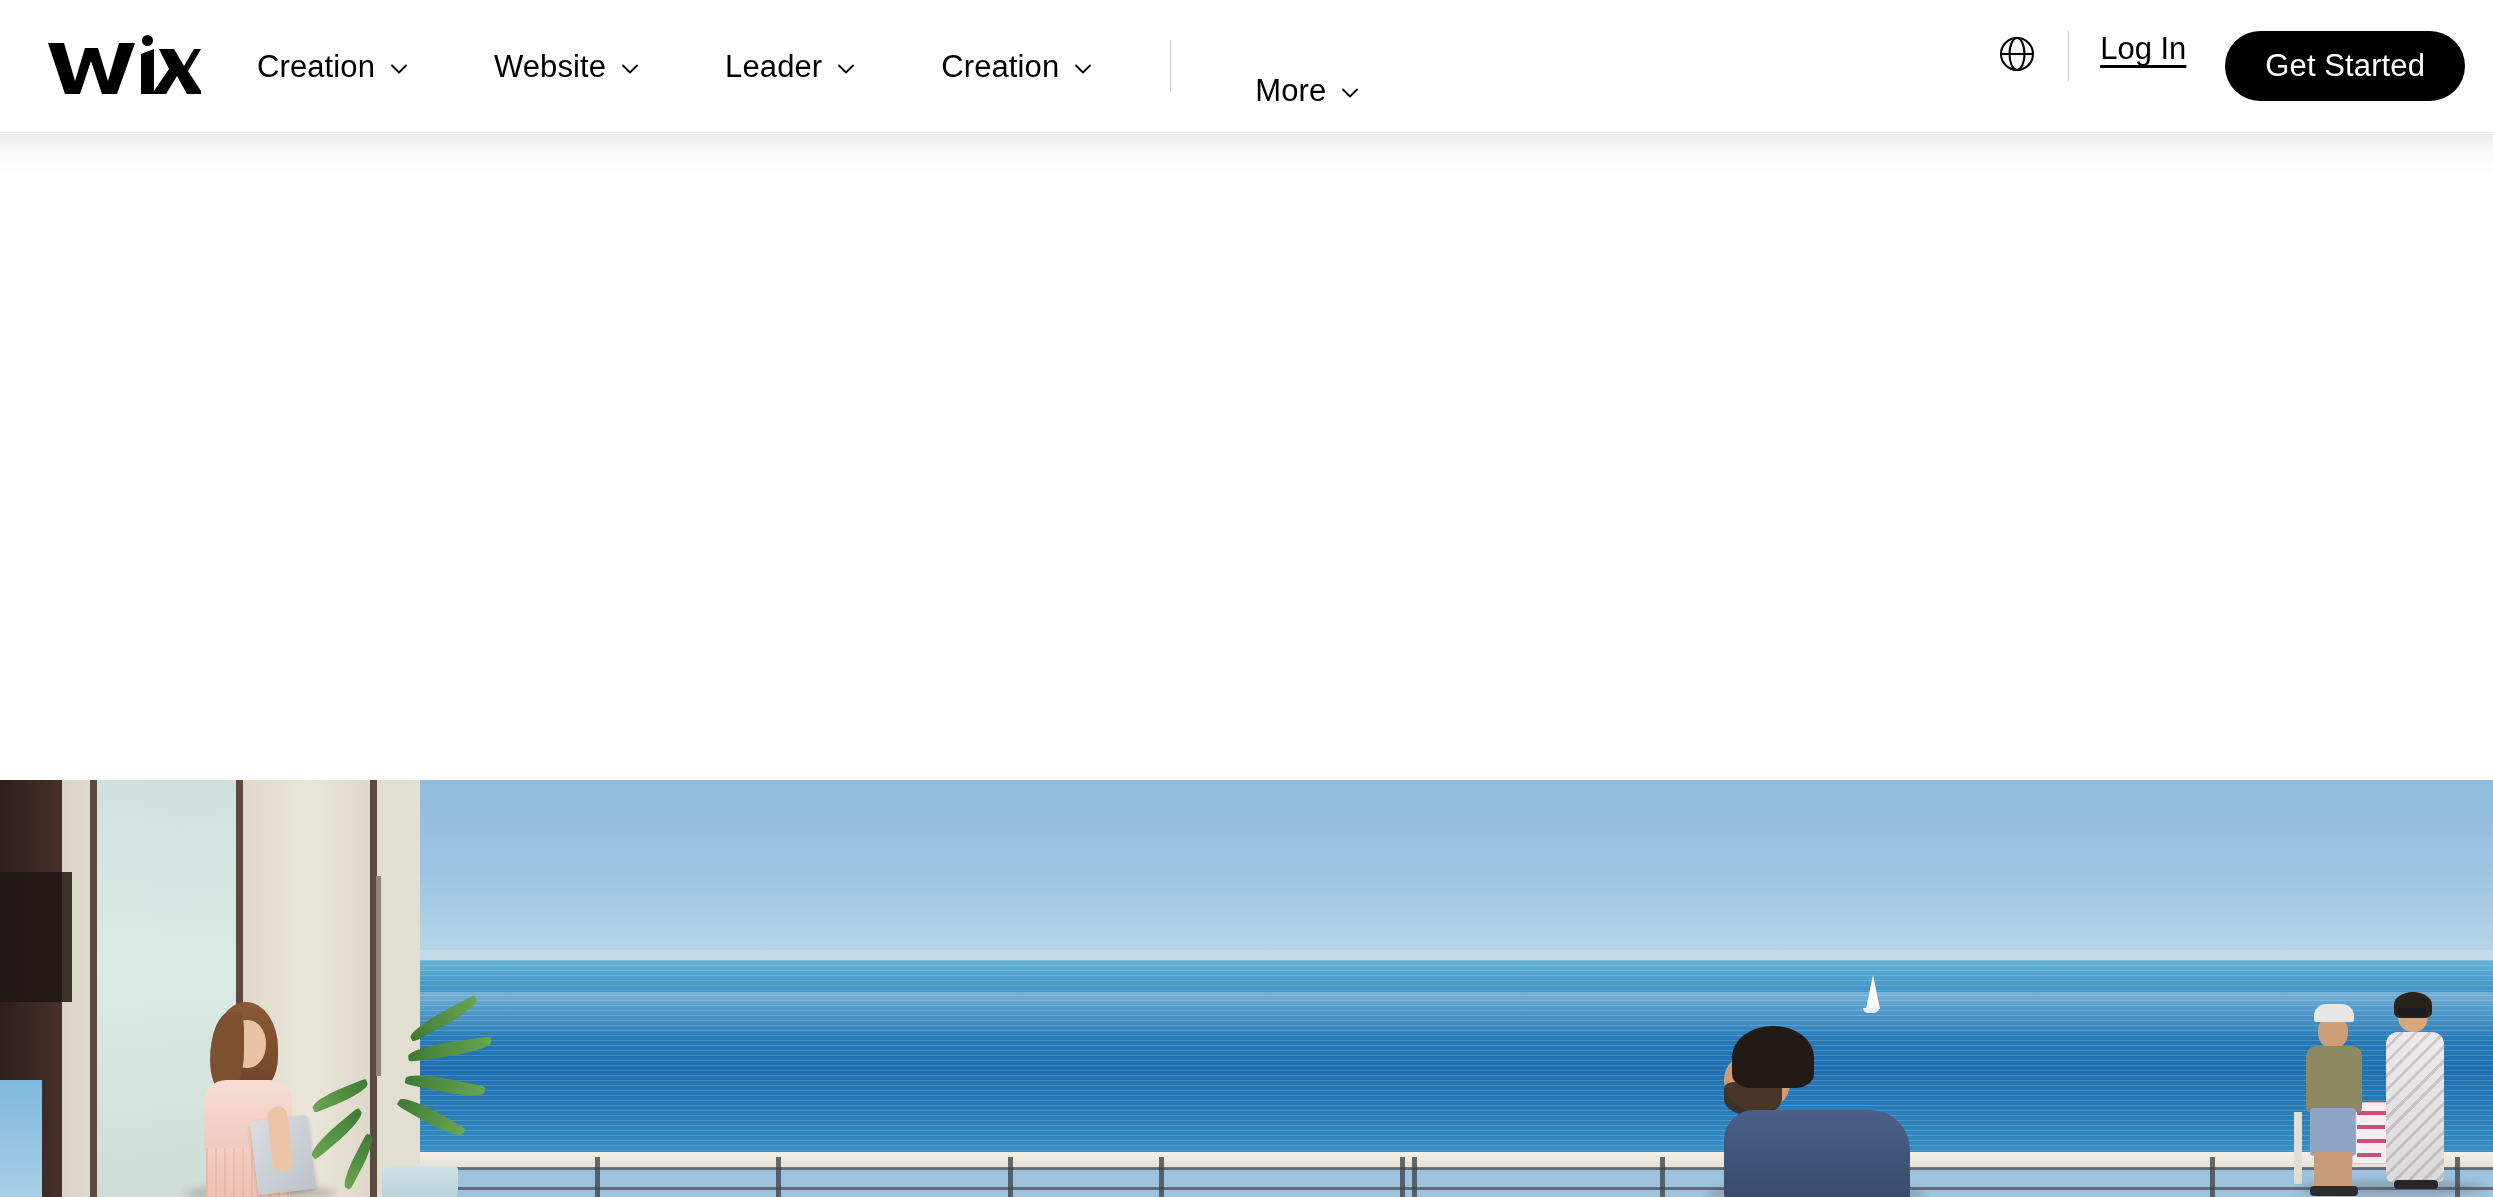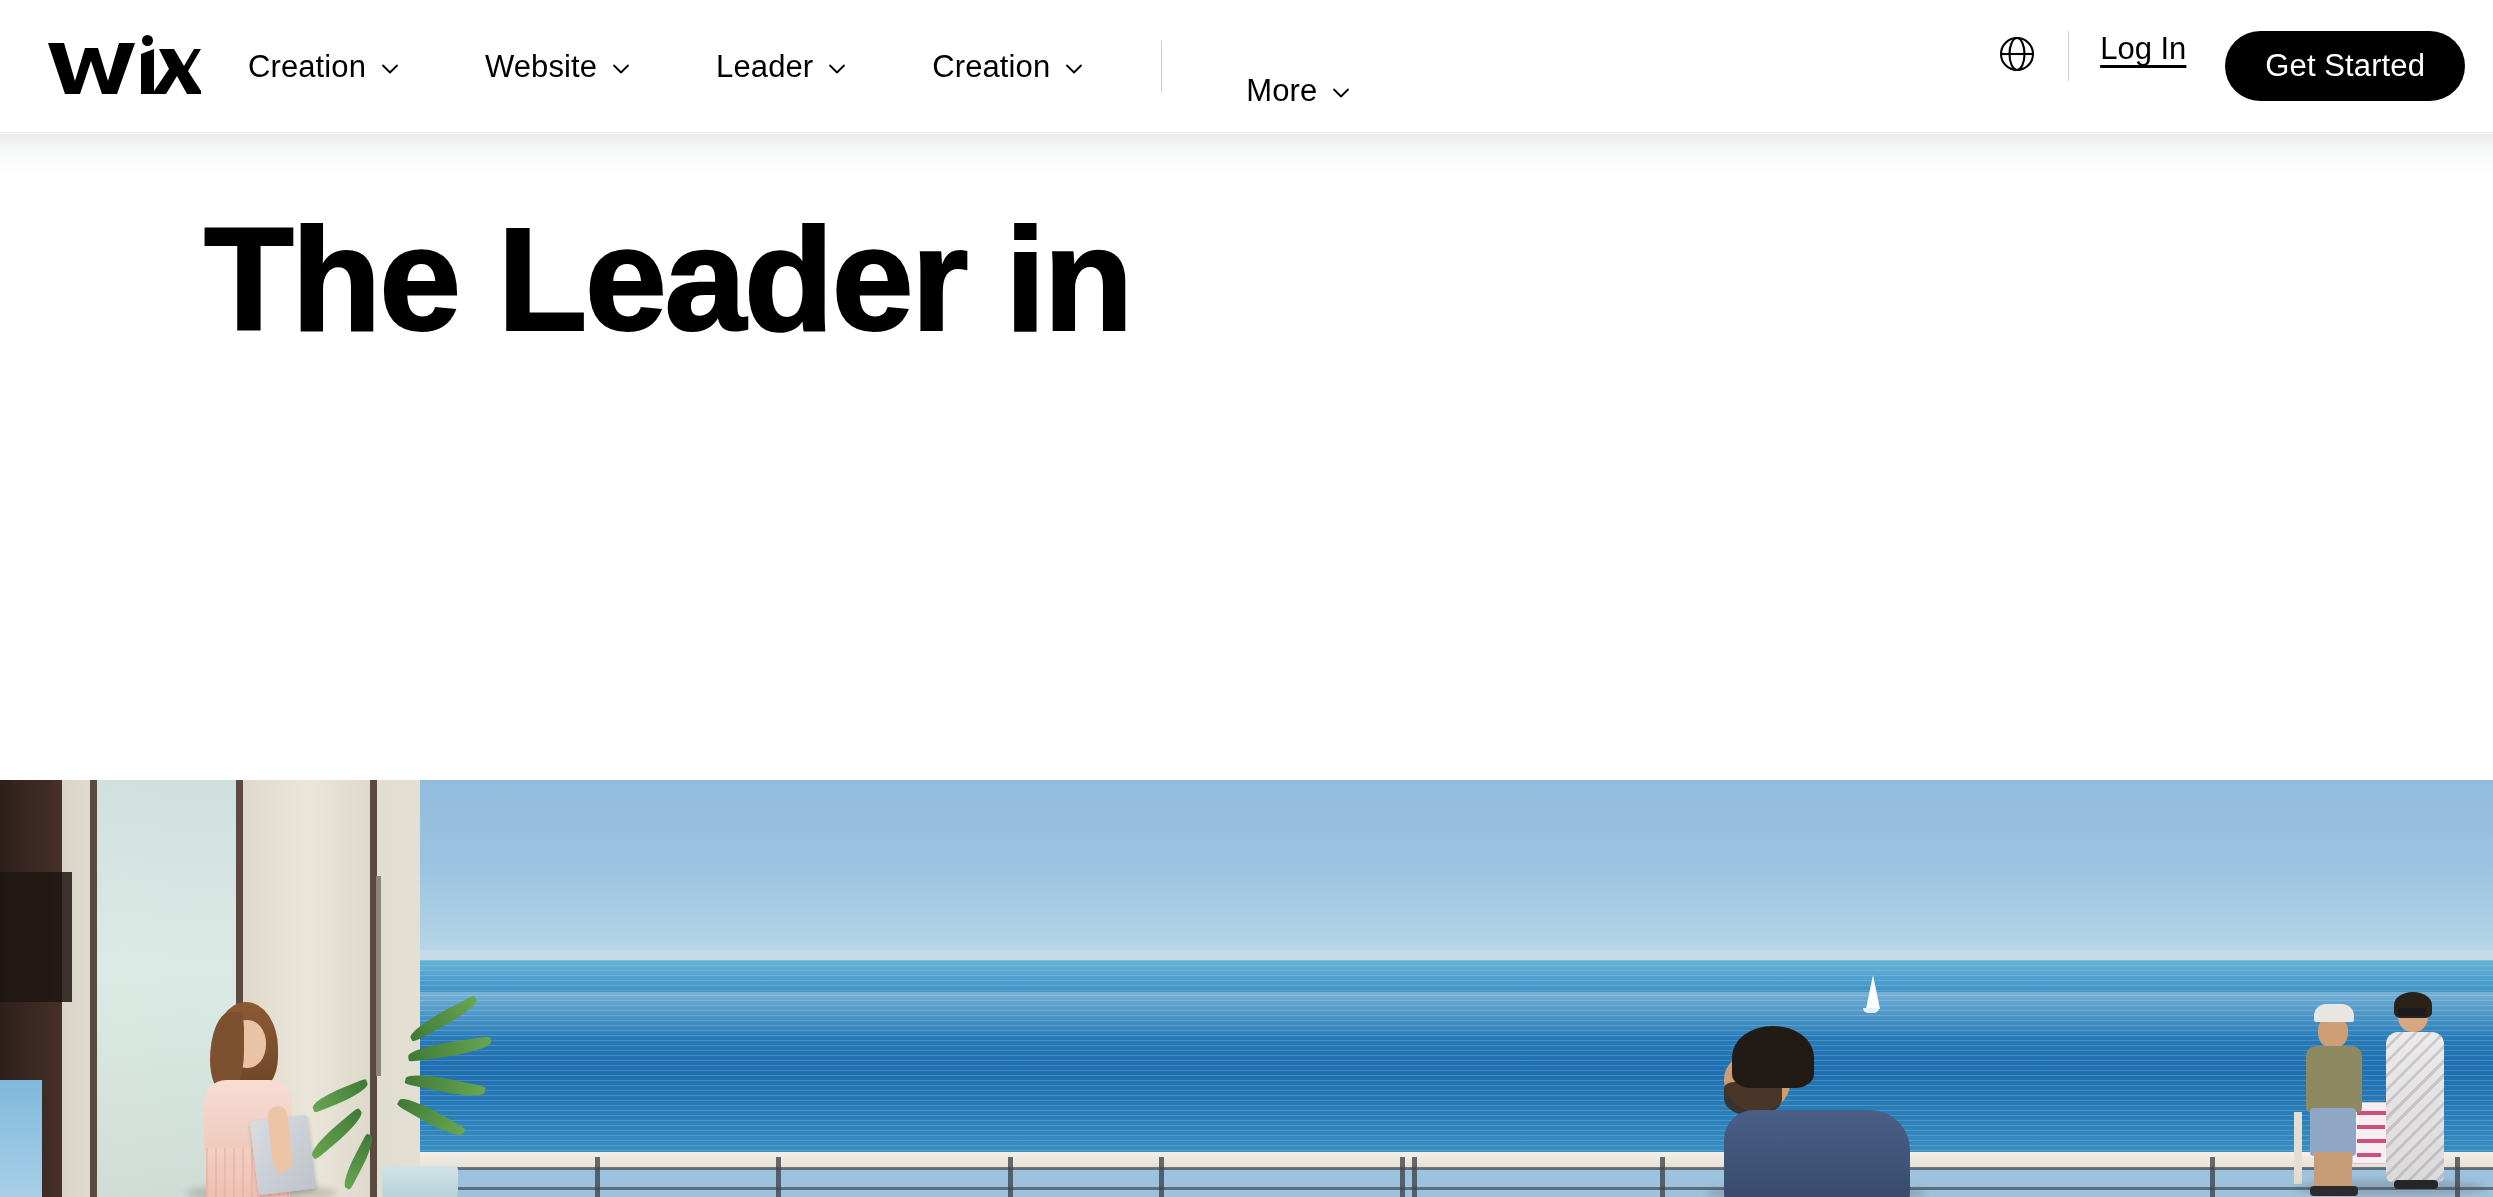--- a/index.html
+++ b/index.html
@@ -48,21 +48,21 @@
     left: 46px;
     top: 50%;
     transform: translateY(-50%);
     display: flex;
     align-items: center;
   }
   .logo-wrap svg { display: block; }
 
   .main-nav {
     position: absolute;
-    left: 248px;
+    left: 257px;
     top: 50%;
     transform: translateY(-50%);
     display: flex;
     align-items: center;
   }
 
   .nav-item {
     display: flex;
     align-items: center;
     gap: 13px;
@@ -580,21 +580,20 @@
 
       <button class="cta-button">Get Started</button>
 
     </div>
 
   </header>
   <div class="header-shadow"></div>
 
   <section class="hero-section">
     <h1 class="hero-title">
-      <span class="line">The Leader in</span>
     </h1>
   </section>
 
   <section class="hero-image">
     <div class="scene">
 
       <div class="sky"></div>
       <div class="haze"></div>
       <div class="sea"></div>
       <div class="sea-glint"></div>

